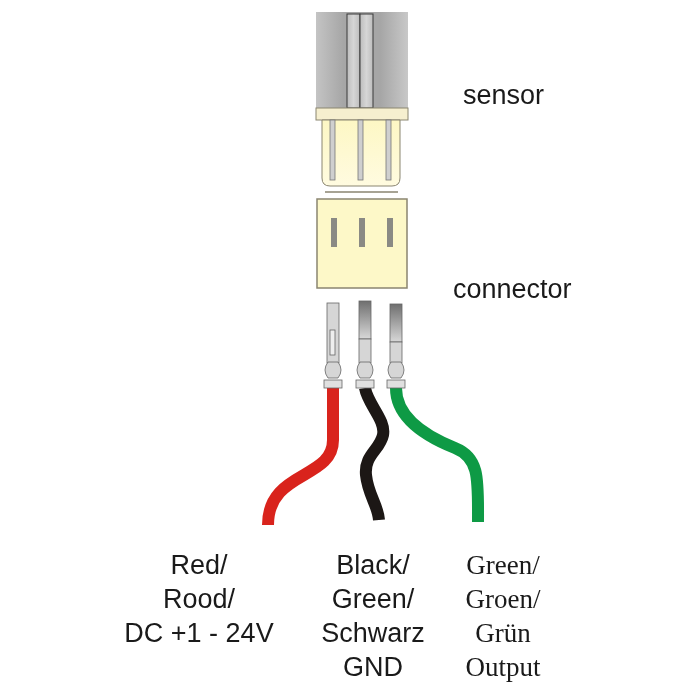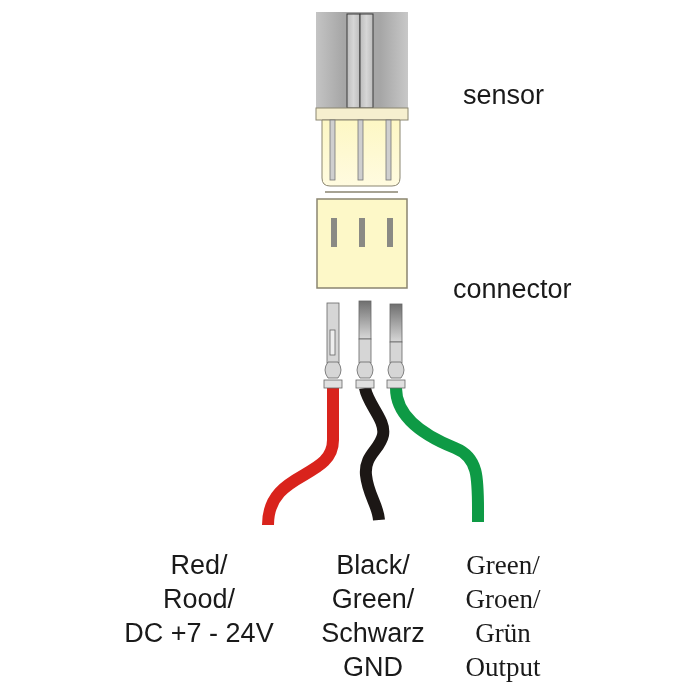--- a/index.html
+++ b/index.html
@@ -81,21 +81,21 @@
     <rect x="387" y="380" width="18" height="8" fill="#e0e0e0" stroke="#666" stroke-width="0.8"></rect>
   </g>
 </svg>
 
 <div class="side-label" style="left:463px; top:80px;">sensor</div>
 <div class="side-label" style="left:453px; top:226px;margin-top:48px;">connector</div>
 
 <div class="wire-label" style="left:104px; top:548px; width:190px;">
   <span>Red/</span>
   <span>Rood/</span>
-  <span>DC +7 - 24V</span>
+  <span>DC +1 - 24V</span>
 </div>
 <div class="wire-label" style="left:308px; top:548px; width:130px;">
   <span>Black/</span>
   <span>Green/</span>
   <span>Schwarz</span>
   <span>GND</span>
 </div>
 <div class="wire-label" style="left:448px; top:548px; width:110px;font-family:Liberation Serif, serif;">
   <span>Green/</span>
   <span>Groen/</span>

